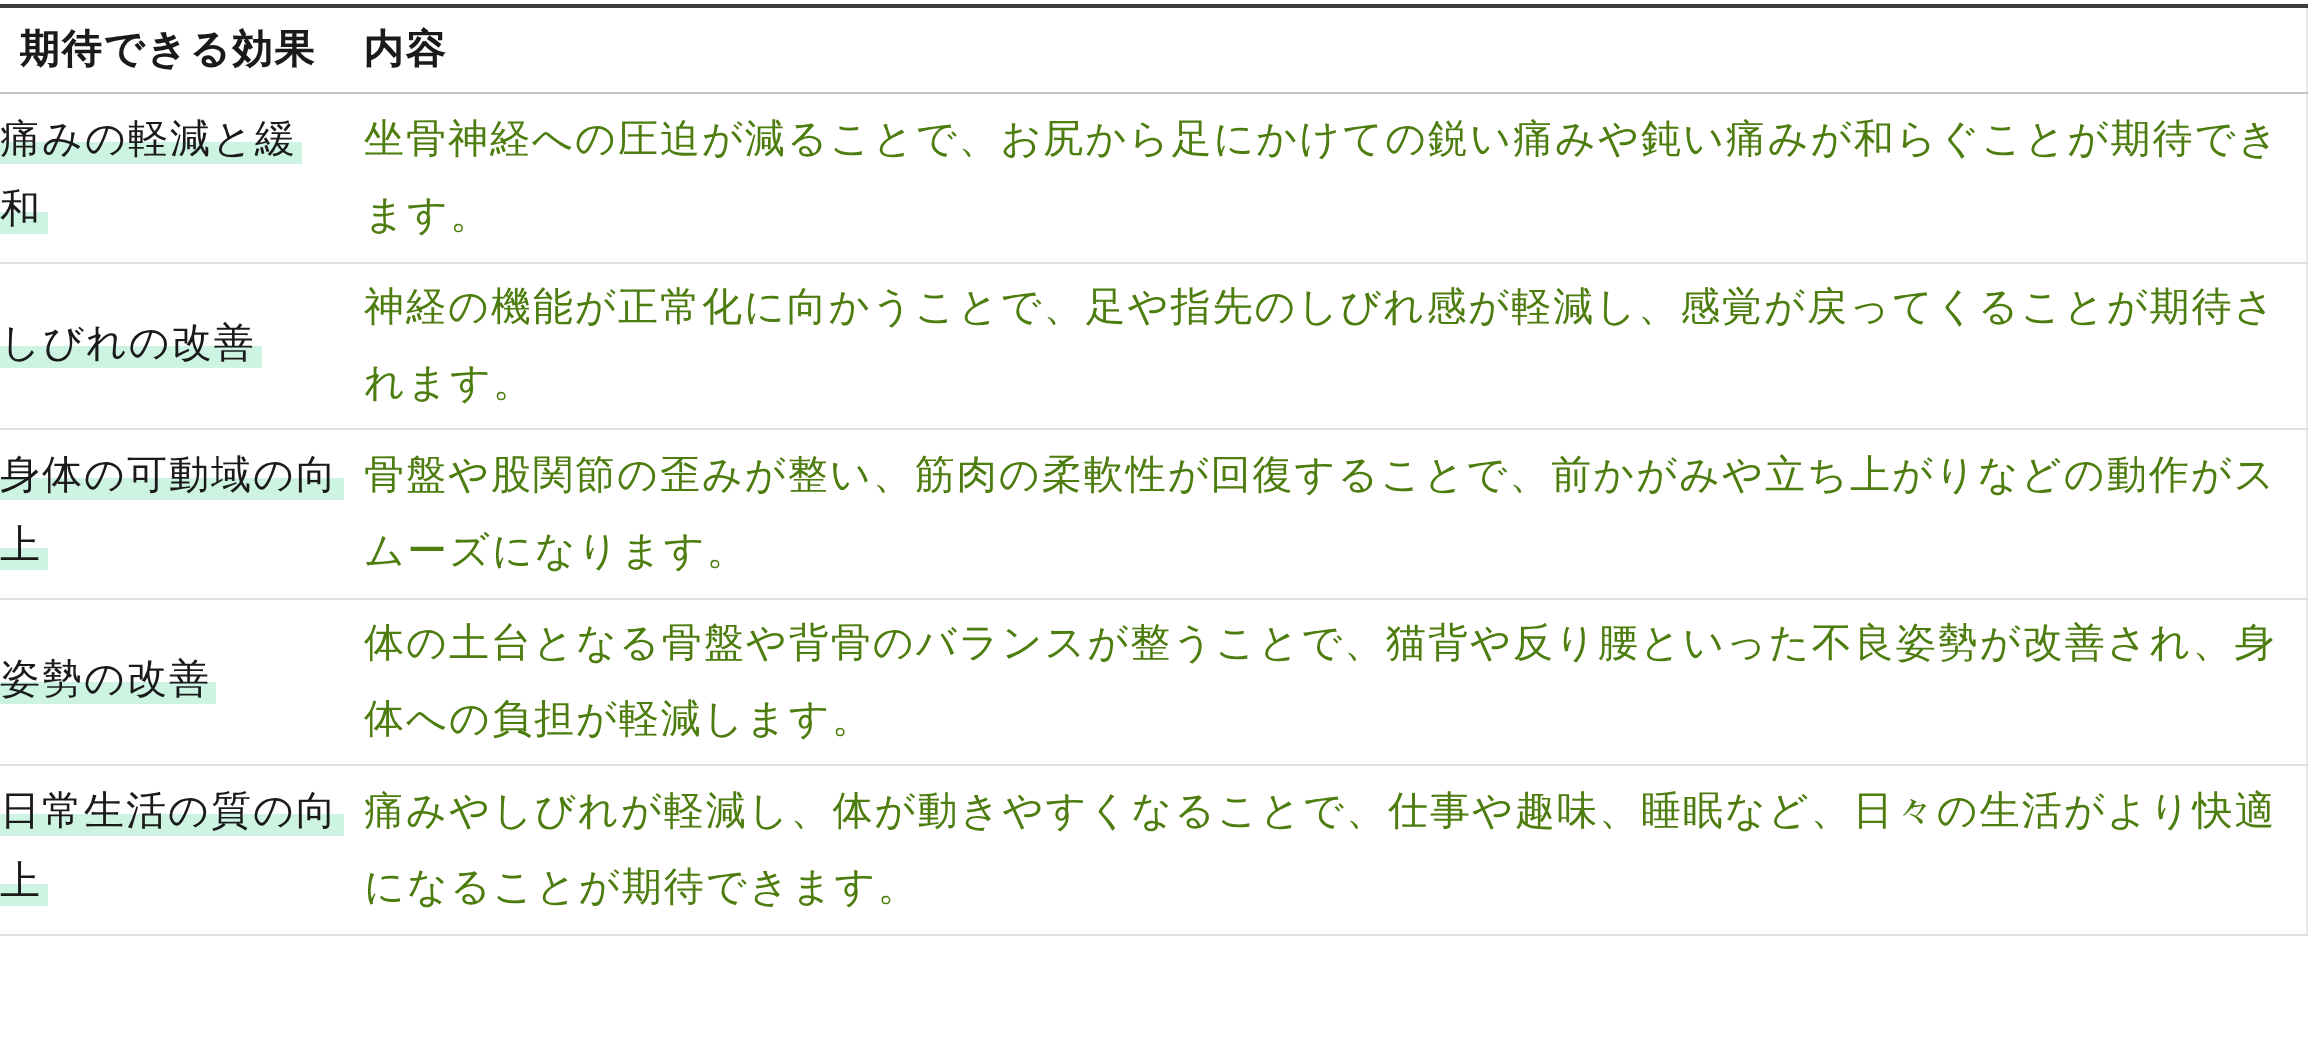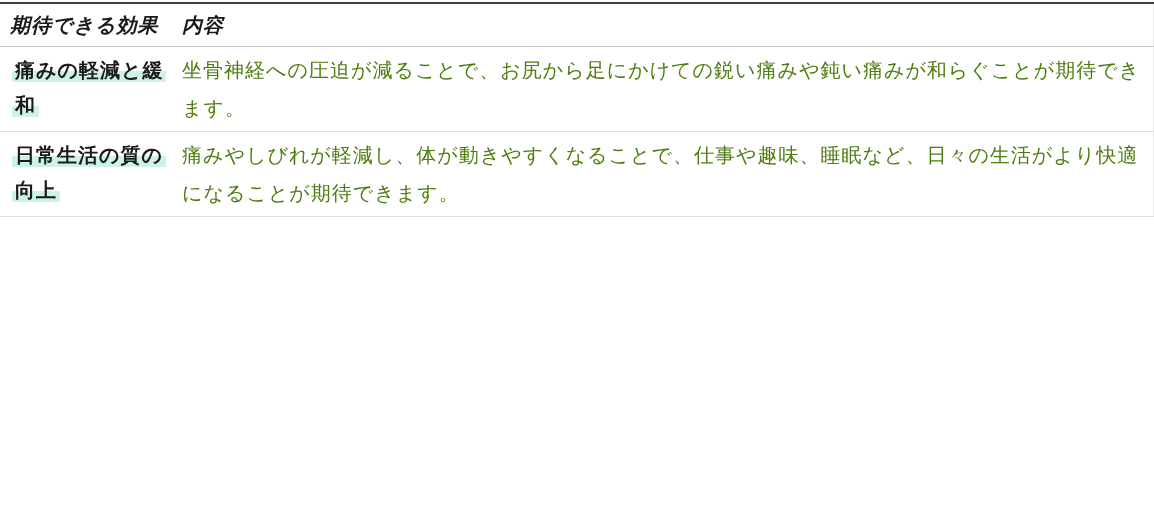--- a/index.html
+++ b/index.html
@@ -30,29 +30,28 @@
     vertical-align: middle;
     font-size: 20px;
     letter-spacing: 1px;
   }
   thead th {
     color: #1a1a1a;
     font-weight: 700;
     line-height: 1.4;
     padding: 7px 10px 7px 0;
     border-bottom: 1px solid #c4c4c4;
-    font-style: italic;
   }
   thead th.h-effect { padding-left: 10px; }
   tbody tr { border-bottom: 1px solid #e0e0e0; }
   tbody th.effect-cell {
     color: #1a1a1a;
-    font-weight: 700;
+    font-weight: 400;
     line-height: 1.75;
-    padding: 6px 10px 8px 15px;
+    padding: 6px 10px 8px 0;
   }
   tbody td.desc-cell {
     color: #4d7c0f;
     font-weight: 400;
     line-height: 1.9;
     padding: 3px 10px 3px 0;
   }
   .hl {
     background-image: linear-gradient(to bottom, transparent 52%, var(--hl) 52%);
     padding: 0 3px 1px 3px;
@@ -75,18 +74,30 @@
         <th class="h-effect">期待できる効果</th>
         <th class="h-desc">内容</th>
       </tr>
     </thead>
     <tbody>
       <tr>
         <th class="effect-cell"><span class="hl">痛みの軽減と緩和</span></th>
         <td class="desc-cell">坐骨神経への圧迫が減ることで、お尻から足にかけての鋭い痛みや鈍い痛みが和らぐことが期待できます。</td>
       </tr>
       <tr>
+        <th class="effect-cell"><span class="hl">しびれの改善</span></th>
+        <td class="desc-cell">神経の機能が正常化に向かうことで、足や指先のしびれ感が軽減し、感覚が戻ってくることが期待されます。</td>
+      </tr>
+      <tr>
+        <th class="effect-cell"><span class="hl">身体の可動域の向上</span></th>
+        <td class="desc-cell">骨盤や股関節の歪みが整い、筋肉の柔軟性が回復することで、前かがみや立ち上がりなどの動作がスムーズになります。</td>
+      </tr>
+      <tr>
+        <th class="effect-cell"><span class="hl">姿勢の改善</span></th>
+        <td class="desc-cell">体の土台となる骨盤や背骨のバランスが整うことで、猫背や反り腰といった不良姿勢が改善され、身体への負担が軽減します。</td>
+      </tr>
+      <tr>
         <th class="effect-cell"><span class="hl">日常生活の質の向上</span></th>
         <td class="desc-cell">痛みやしびれが軽減し、体が動きやすくなることで、仕事や趣味、睡眠など、日々の生活がより快適になることが期待できます。</td>
       </tr>
     </tbody>
   </table>
 </div>
 
 </body></html>

